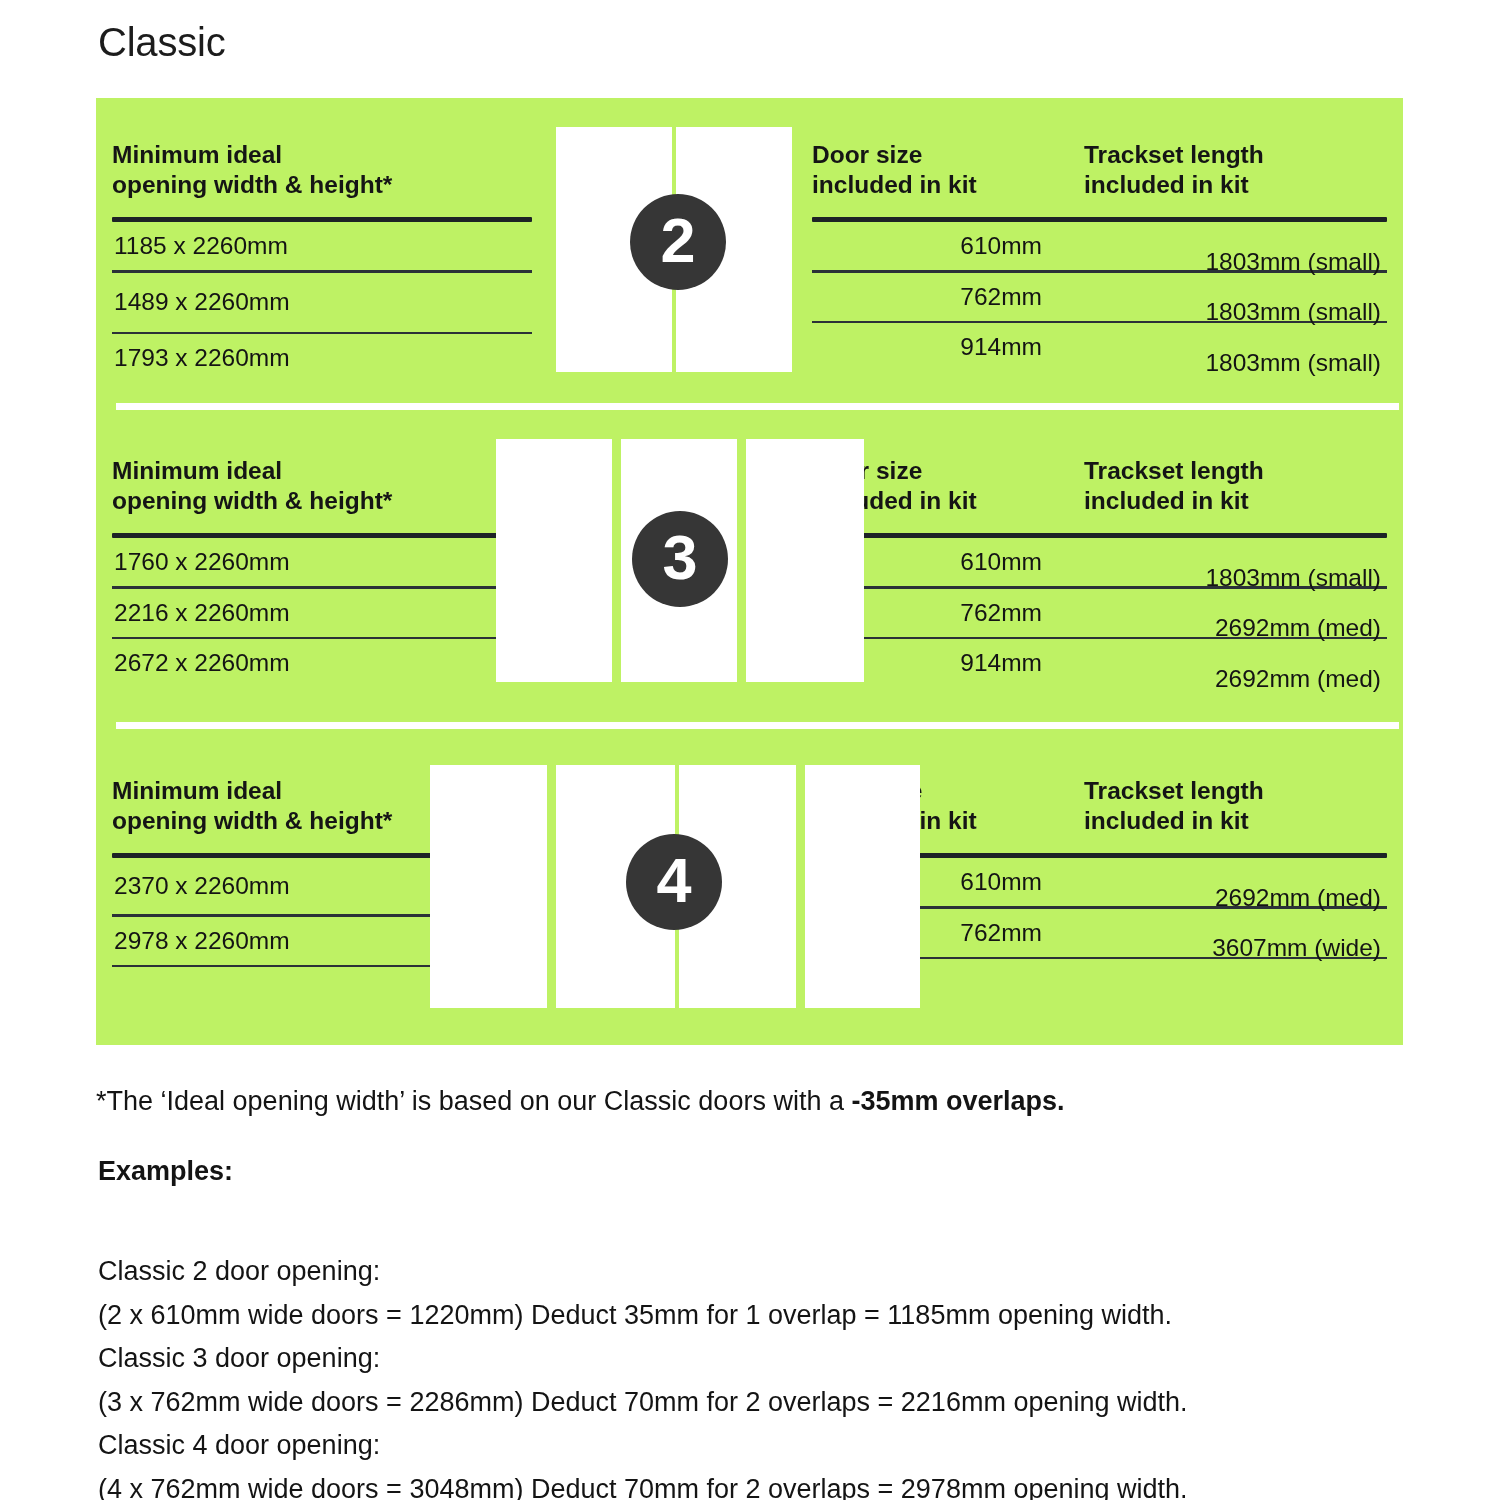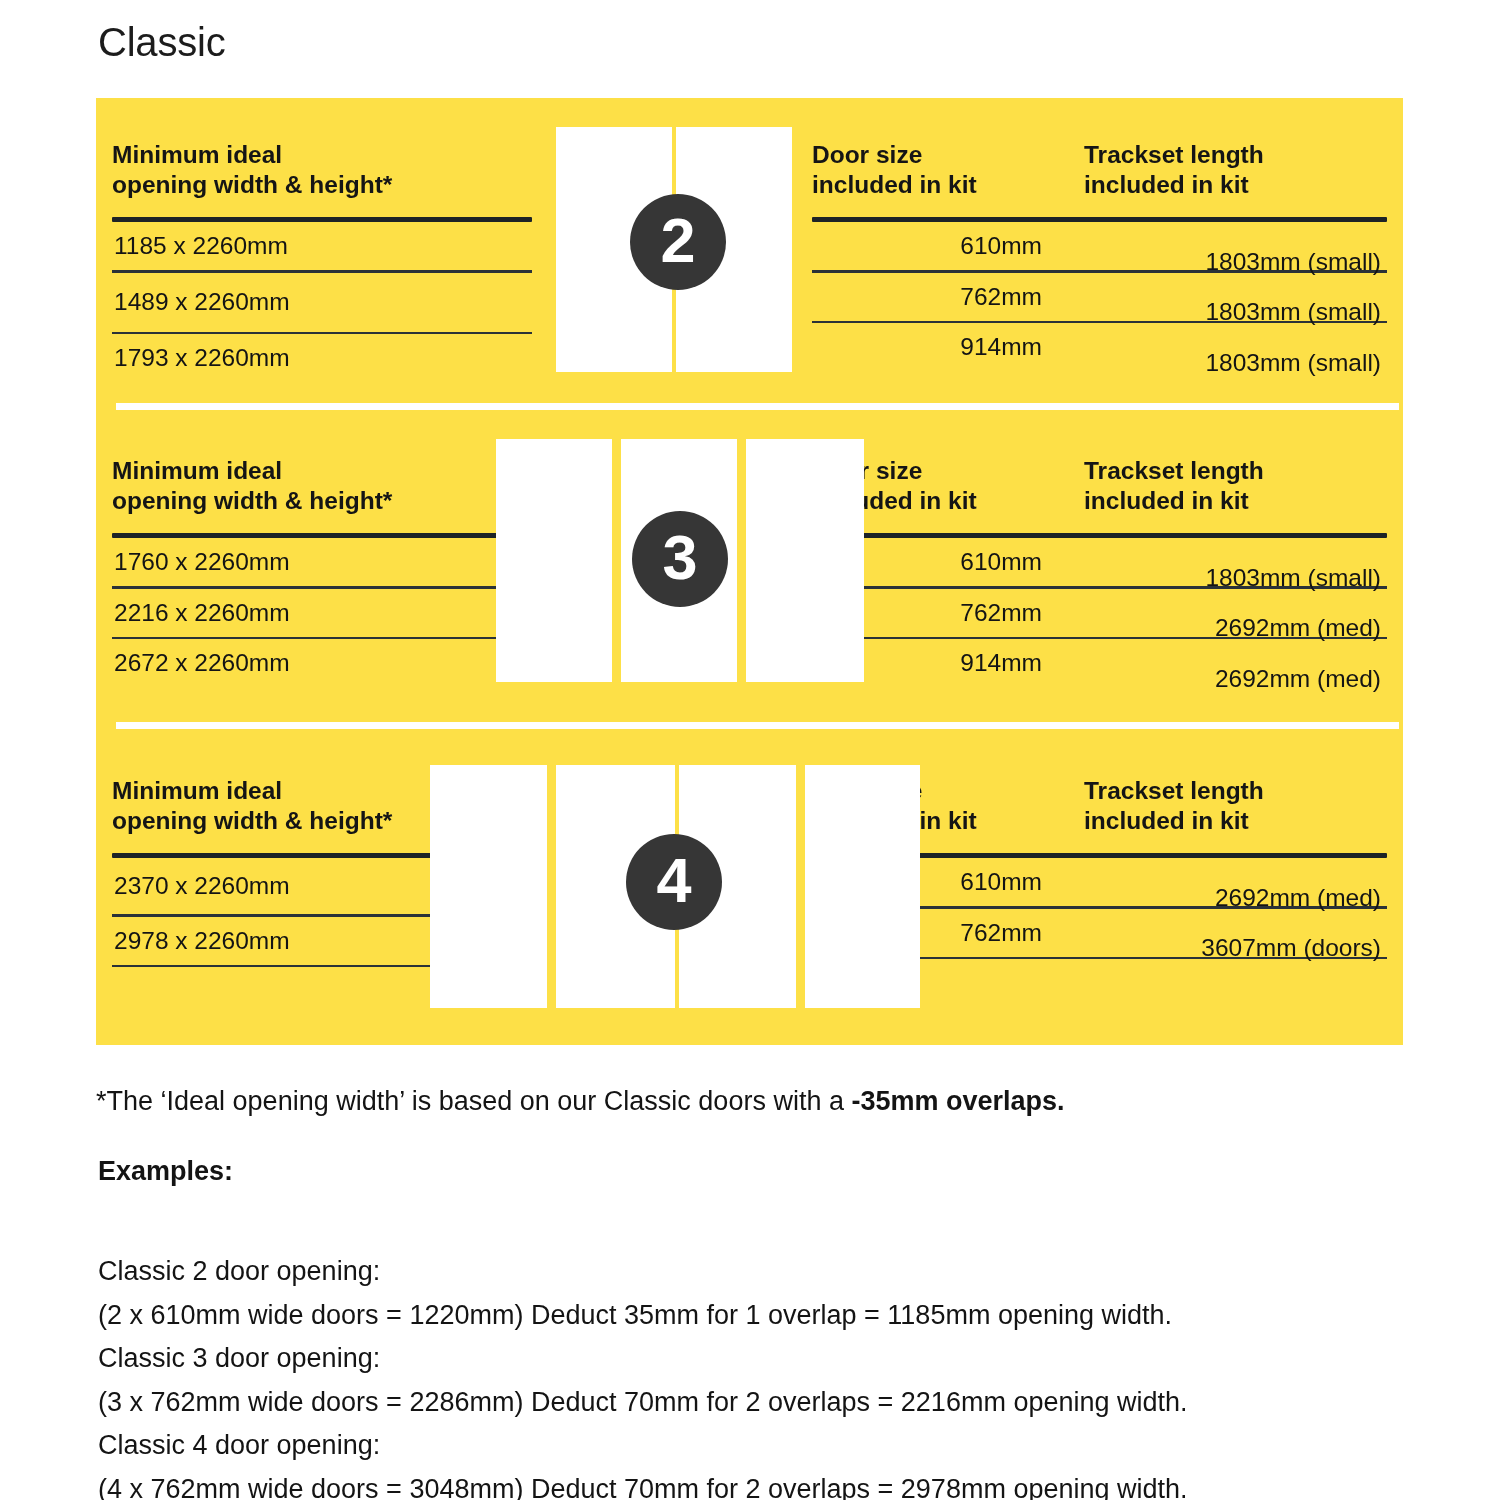--- a/index.html
+++ b/index.html
@@ -32,21 +32,21 @@
     color: #1c1c1c;
   }
 
   
   .card {
     position: absolute;
     left: 96px;
     top: 98px;
     width: 1307px;
     height: 947px;
-    background: #fde047;
+    background: #bef264;
   }
 
   .panel {
     position: absolute;
     left: 0;
     width: 1307px;
   }
   .panel-1 { top: 0px;   height: 308px; }
   .panel-2 { top: 317px; height: 311px; }
   .panel-3 { top: 637px; height: 310px; }
@@ -330,21 +330,21 @@
 included in kit</div>
         </div>
         <div class="rule-thick" style="margin-top:17px;"></div>
         <div class="row" style="height:48px;">
           <div class="cell cell-door">610mm</div>
           <div class="cell cell-track">2692mm (med)</div>
         </div>
         <div class="rule-thin"></div>
         <div class="row" style="height:48px;">
           <div class="cell cell-door">762mm</div>
-          <div class="cell cell-track">3607mm (doors)</div>
+          <div class="cell cell-track">3607mm (wide)</div>
         </div>
         <div class="rule-thin"></div>
       </div>
 
       <div class="doors" style="left:334px; top:30px; width:490px; height:243px;">
         <div class="door" style="width:118px;"></div>
         <div class="door-gap-wide"></div>
         <div class="door" style="width:120px;"></div>
         <div class="door-gap-thin"></div>
         <div class="door" style="width:118px;"></div>

